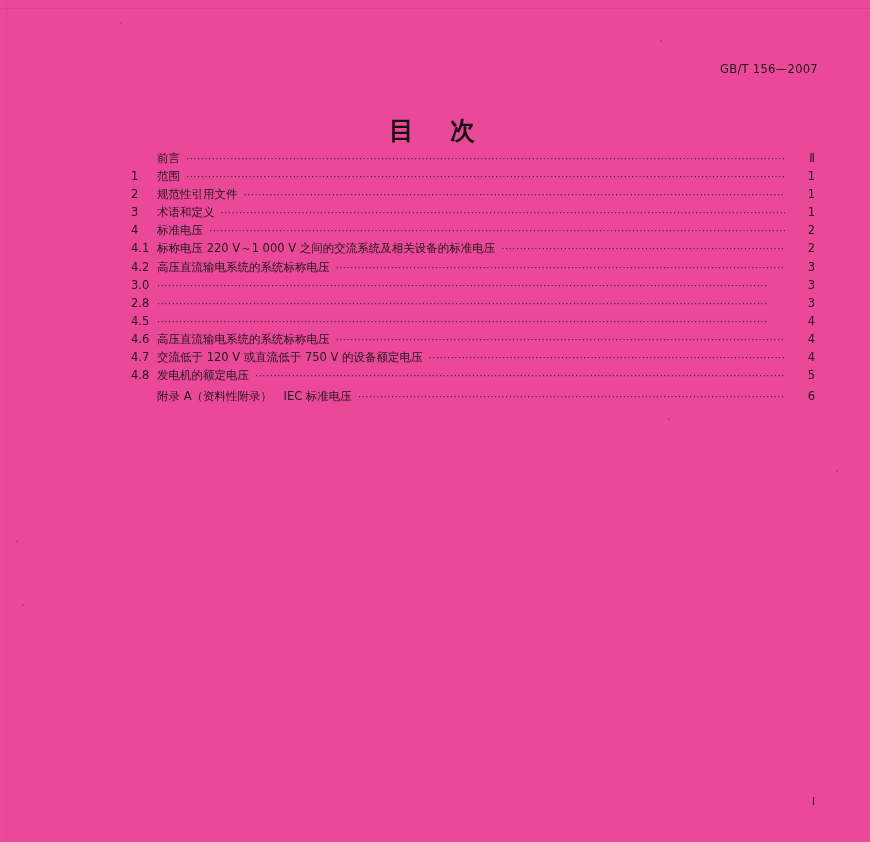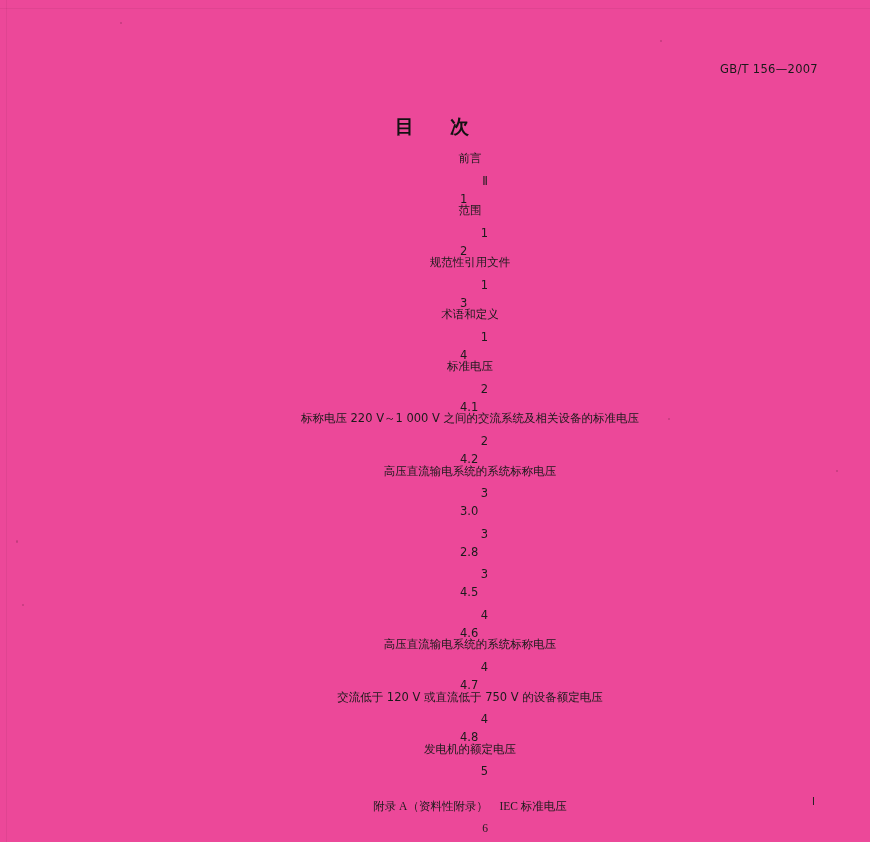--- a/index.html
+++ b/index.html
@@ -43,44 +43,43 @@
     letter-spacing: 0.3px;
     color: #1a1a1a;
     white-space: nowrap;
   }
   .doc-title {
     position: absolute;
     left: 0;
     right: 4px;
     top: 114px;
     text-align: center;
-    font-size: 19px;
+    font-size: 25px;
     font-weight: bold;
     color: #121212;
     letter-spacing: 2px;
   }
   .doc-title .gap {
     display: inline-block;
     width: 34px;
   }
   .toc {
     position: absolute;
     left: 131px;
     top: 153px;
     width: 684px;
   }
   .toc-row {
     display: flex;
-    align-items: center;
+    align-items: flex-start;
     font-size: 11.5px;
     color: #1b1b1b;
     line-height: 1.0;
     margin-bottom: 6.6px;
     white-space: nowrap;
-    flex-direction: column;
   }
   .toc-num {
     flex: 0 0 auto;
     min-width: 26px;
   }
   .toc-num.wide {
     min-width: 26px;
   }
   .toc-label {
     flex: 0 0 auto;
@@ -102,22 +101,21 @@
     top: 0;
     white-space: nowrap;
   }
   .toc-page {
     flex: 0 0 auto;
     width: 26px;
     text-align: right;
     padding-left: 4px;
   }
   .toc-row.appendix {
-    margin-top: 23px;
-    font-family: Liberation Serif, serif;
+    margin-top: 9px;
   }
   .footer-page {
     position: absolute;
     right: 55px;
     bottom: 35px;
     font-size: 10px;
     color: #222;
   }
 </style>
 </head>

